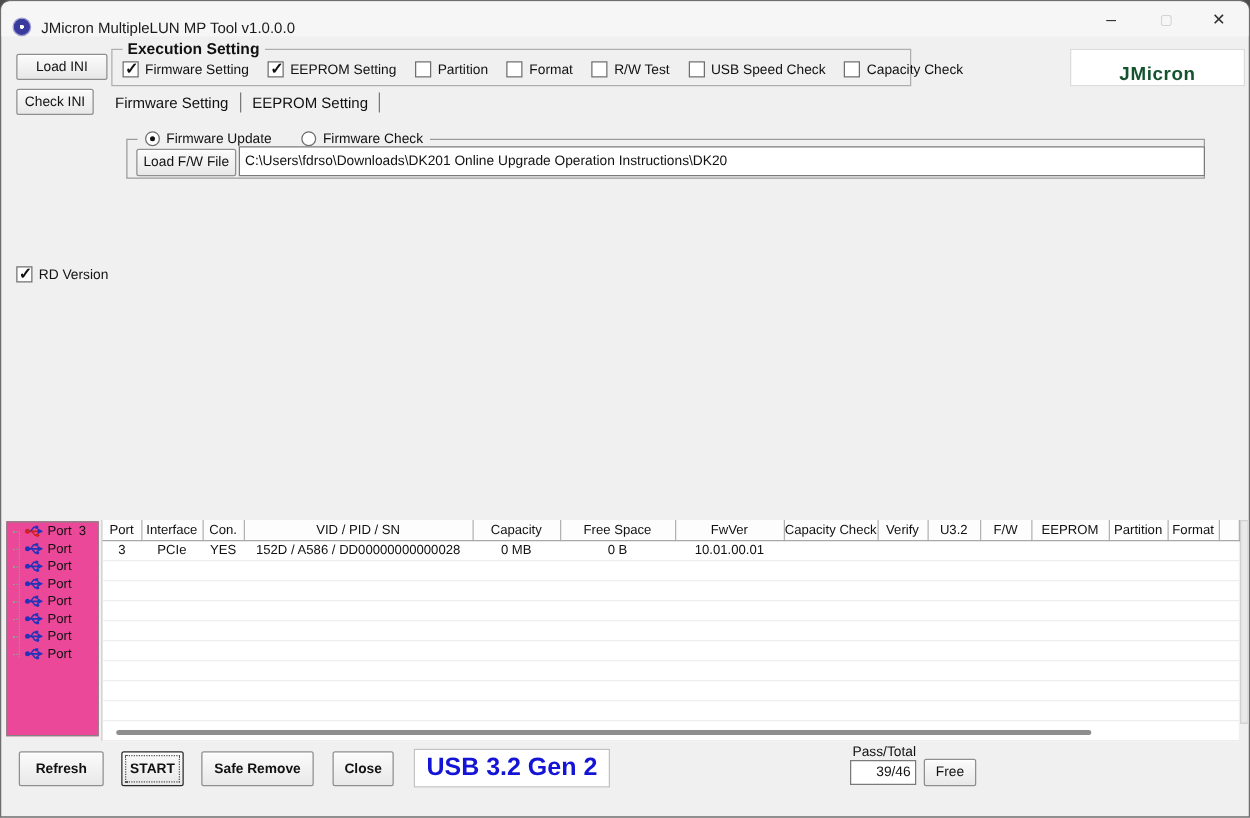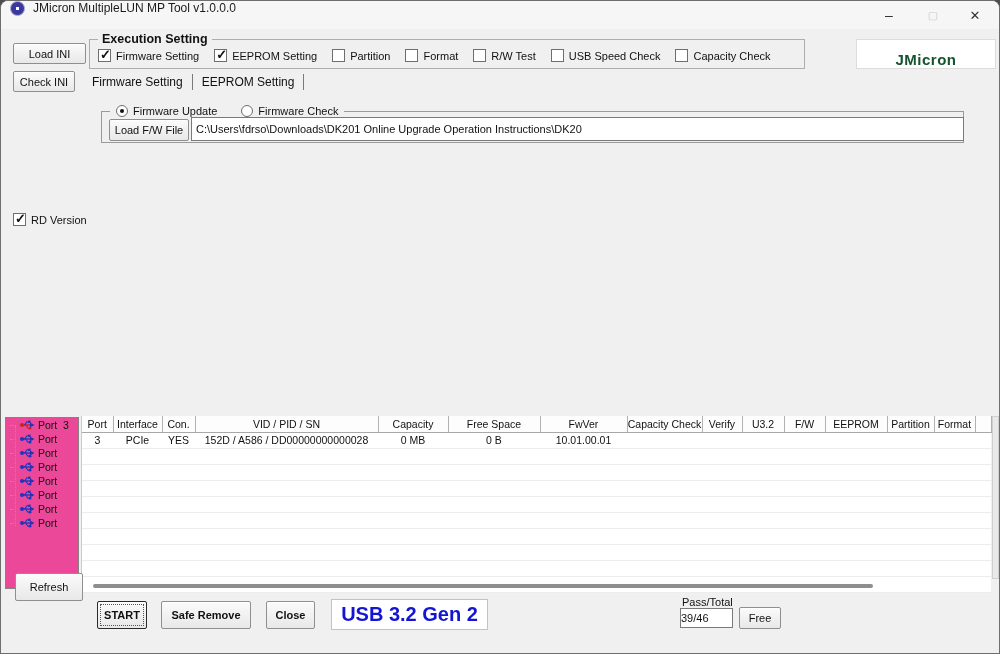--- a/index.html
+++ b/index.html
@@ -3,21 +3,21 @@
 <meta charset="utf-8">
 <style>
   * { margin:0; padding:0; box-sizing:border-box; }
   body { background:#4d4d4d; font-family:"Liberation Sans", sans-serif; }
   #window {
     position:relative; width:1000px; height:654px; background:#f0f0f0;
     border:1px solid #6e6e6e; border-radius:8px 8px 0 0; overflow:hidden;
     font-size:11px; color:#111;
   }
   
-  #titlebar { position:absolute; left:0; top:0; width:100%; height:28px; background:#f6f6f6; display:flex; align-items:flex-start; }
+  #titlebar { position:absolute; left:0; top:0; width:100%; height:28px; background:#f6f6f6; display:flex; align-items:flex-end; }
   #app-icon { width:15px; height:15px; margin-left:9px; border-radius:50%;
     background:radial-gradient(circle at 50% 50%, #fff 0 18%, #3a3a9e 19% 70%, #6a6ac0 71%);
     border:1px solid #9a9ad0; }
   #title-text { margin-left:8px; font-size:12px; color:#1a1a1a; }
   .winbtn { position:absolute; top:0; width:44px; height:28px; display:flex; align-items:center; justify-content:center; font-size:14px; color:#333; }
   #btn-min { right:88px; }
   #btn-max { right:44px; color:#c9c9c9; font-size:11px; }
   #btn-close { right:2px; font-size:13px; }
   
   .btn {
@@ -30,21 +30,21 @@
   .chk, .radio { display:flex; align-items:center; gap:5px; }
   .radiodot { width:12px; height:12px; border-radius:50%; background:#fff; border:1px solid #6e6e6e; position:relative; flex:none; }
   .radio.selected .radiodot::after { content:""; position:absolute; left:3px; top:3px; width:4px; height:4px; border-radius:50%; background:#111; }
   .groupbox { position:absolute; border:1px solid #aeaeae; }
   .grouplabel { position:absolute; top:-8px; left:8px; background:#f0f0f0; padding:0 4px; }
   
   #load-ini { position:absolute; left:12px; top:42px; width:73px; height:21px; }
   #save-ini { position:absolute; left:12px; top:70px; width:62px; height:21px; }
   #rd-version { position:absolute; left:12px; top:212px; }
   
-  #exec-group { left:88px; top:38px; width:716px; height:30px; }
+  #exec-group { left:88px; top:38px; width:640px; height:30px; }
   #exec-group .grouplabel { font-size:12.5px; font-weight:bold; }
   #exec-checks { position:absolute; left:8px; top:9px; display:flex; gap:15px; white-space:nowrap; }
   #brand-box { position:absolute; left:855px; top:38px; width:140px; height:30px; background:#fff; border:1px solid #dcdcdc; display:flex; align-items:center; justify-content:center; }
   #brand-text { color:#14532d; font-weight:bold; font-size:15px; letter-spacing:0.5px;margin-top:10px; }
   
   #tabs { position:absolute; left:82px; top:71px; display:flex; height:19px; align-items:center; }
   .tab { padding:0 9px; font-size:12px; border-right:1px solid #7a7a7a; height:16px; display:flex; align-items:center; }
   
   #fw-group { left:100px; top:110px; width:863px; height:32px; border-color:#9a9a9a; }
   #fw-radios { position:absolute; left:8px; top:-7px; background:#f0f0f0; padding:0 6px; display:flex; gap:24px; }
@@ -59,28 +59,28 @@
   .tree-item .lbl { white-space:pre; font-size:10.5px; }
   .usb-icon { flex:none; }
   
   #grid { position:absolute; left:80px; top:415px; width:910px; background:#fff; border-left:1px solid #c9c9c9; }
   #grid table { border-collapse:collapse; table-layout:fixed; width:910px; font-size:10.5px; }
   #grid th { font-weight:normal; height:16px; background:#fdfdfd; border-right:1px solid #b2b2b2; border-bottom:1px solid #a8a8a8; overflow:hidden; white-space:nowrap; }
   #grid td { height:16px; text-align:center; border-bottom:1px solid #ededed; overflow:hidden; white-space:nowrap; }
   #vscroll { position:absolute; left:991px; top:415px; width:7px; height:163px; background:#e9e9e9; border:1px solid #d0d0d0; }
   #hscroll-thumb { position:absolute; left:92px; top:583px; width:780px; height:4px; background:#8e8e8e; border-radius:2px; }
   
-  #refresh-btn { position:absolute; left:14px; top:572px; width:68px; height:28px; font-weight:normal; }
+  #refresh-btn { position:absolute; left:14px; top:600px; width:68px; height:28px; font-weight:bold; }
   #start-btn { position:absolute; left:96px; top:600px; width:50px; height:28px; font-weight:bold; border-color:#2a2a2a; outline:1px dotted #555; outline-offset:-4px; }
   #saferemove-btn { position:absolute; left:160px; top:600px; width:90px; height:28px; font-weight:bold; }
   #close-btn { position:absolute; left:265px; top:600px; width:49px; height:28px; font-weight:bold; }
   #usb-box { position:absolute; left:330px; top:598px; width:157px; height:31px; background:#fff; border:1px solid #c2c2c2; display:flex; align-items:center; justify-content:center; }
   #usb-text { color:#1414d6; font-weight:bold; font-size:20px; white-space:nowrap; }
   #passtotal-label { position:absolute; left:681px; top:595px; font-size:11px; }
-  #passtotal-field { position:absolute; left:679px; top:607px; width:53px; height:20px; background:#fff; border:1px solid #7a7a7a; display:flex; align-items:center; padding:0 0; }
+  #passtotal-field { position:absolute; left:679px; top:607px; width:53px; height:20px; background:#fff; border:1px solid #7a7a7a; display:flex; align-items:center; padding:0 20px; }
   #reset-btn { position:absolute; left:738px; top:606px; width:42px; height:22px; }
   
   #statusbar { position:absolute; left:0; bottom:0; width:100%; height:20px; background:#f0f0f0; border-top:1px solid #dcdcdc; }
   .status-panel { position:absolute; top:2px; height:15px; background:#f3f3f3; border:1px solid #c6c6c6; border-top-color:#aaa; border-left-color:#aaa; display:flex; align-items:center; padding:0 3px; }
   #status-1 { left:3px; width:310px; }
   #status-2 { left:316px; width:233px; }
   #status-3 { left:552px; width:444px; }
 </style>
 </head>
 <body>

